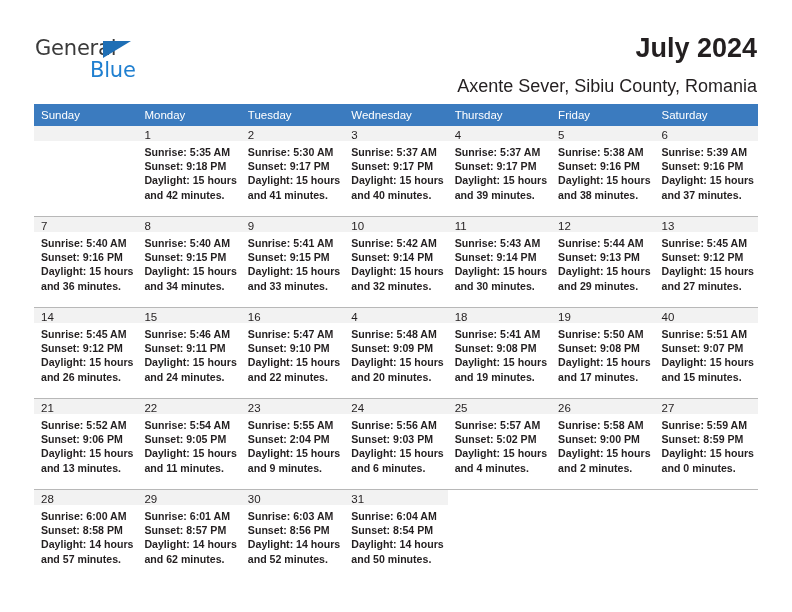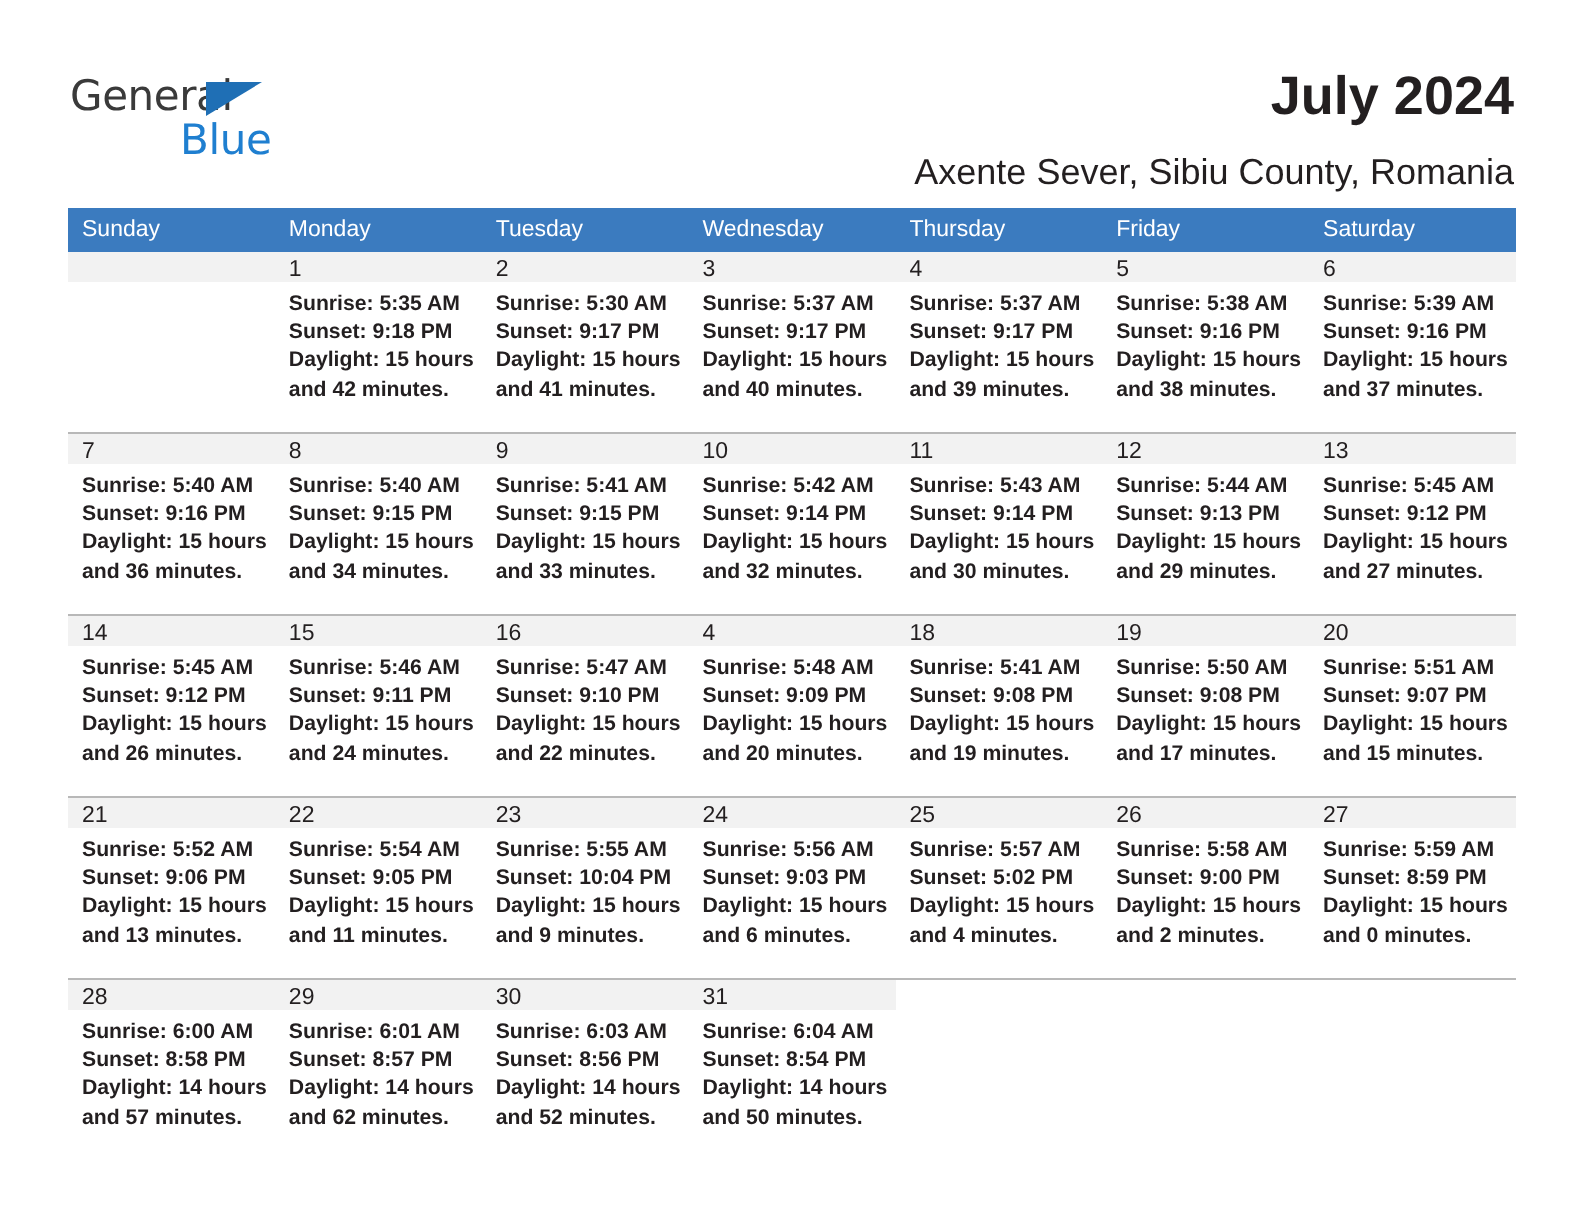--- a/index.html
+++ b/index.html
@@ -376,21 +376,21 @@
             <td class="day">
               <div class="daynum">19</div>
               <div class="info">
                 <div>Sunrise: 5:50 AM</div>
                 <div>Sunset: 9:08 PM</div>
                 <div>Daylight: 15 hours</div>
                 <div>and 17 minutes.</div>
               </div>
             </td>
             <td class="day">
-              <div class="daynum">20</div>
+              <div class="daynum">40</div>
               <div class="info">
                 <div>Sunrise: 5:51 AM</div>
                 <div>Sunset: 9:07 PM</div>
                 <div>Daylight: 15 hours</div>
                 <div>and 15 minutes.</div>
               </div>
             </td>
           </tr>
           <tr>
             <td class="sep" colspan="7">
@@ -413,21 +413,21 @@
                 <div>Sunrise: 5:54 AM</div>
                 <div>Sunset: 9:05 PM</div>
                 <div>Daylight: 15 hours</div>
                 <div>and 11 minutes.</div>
               </div>
             </td>
             <td class="day">
               <div class="daynum">23</div>
               <div class="info">
                 <div>Sunrise: 5:55 AM</div>
-                <div>Sunset: 10:04 PM</div>
+                <div>Sunset: 2:04 PM</div>
                 <div>Daylight: 15 hours</div>
                 <div>and 9 minutes.</div>
               </div>
             </td>
             <td class="day">
               <div class="daynum">24</div>
               <div class="info">
                 <div>Sunrise: 5:56 AM</div>
                 <div>Sunset: 9:03 PM</div>
                 <div>Daylight: 15 hours</div>

